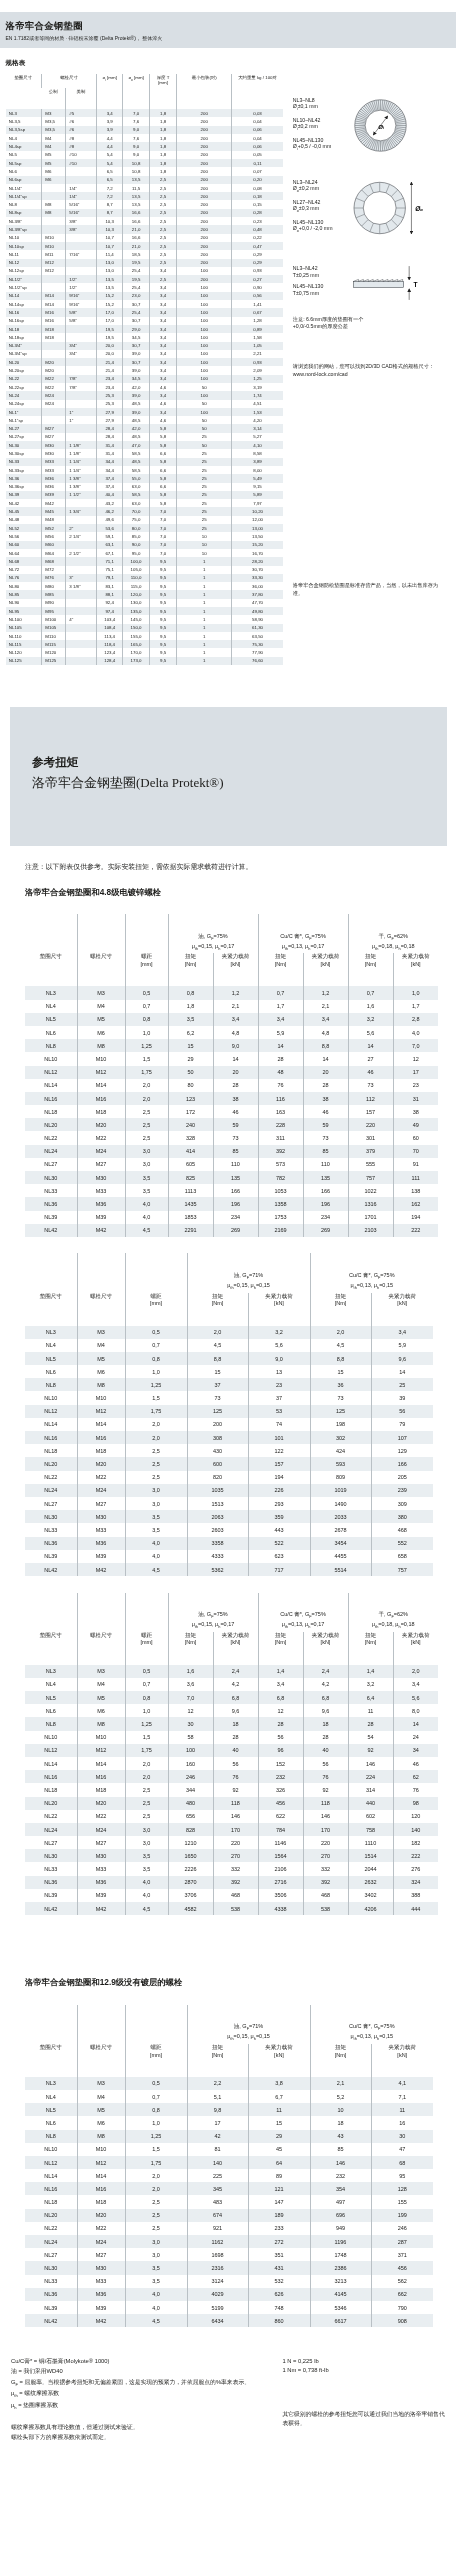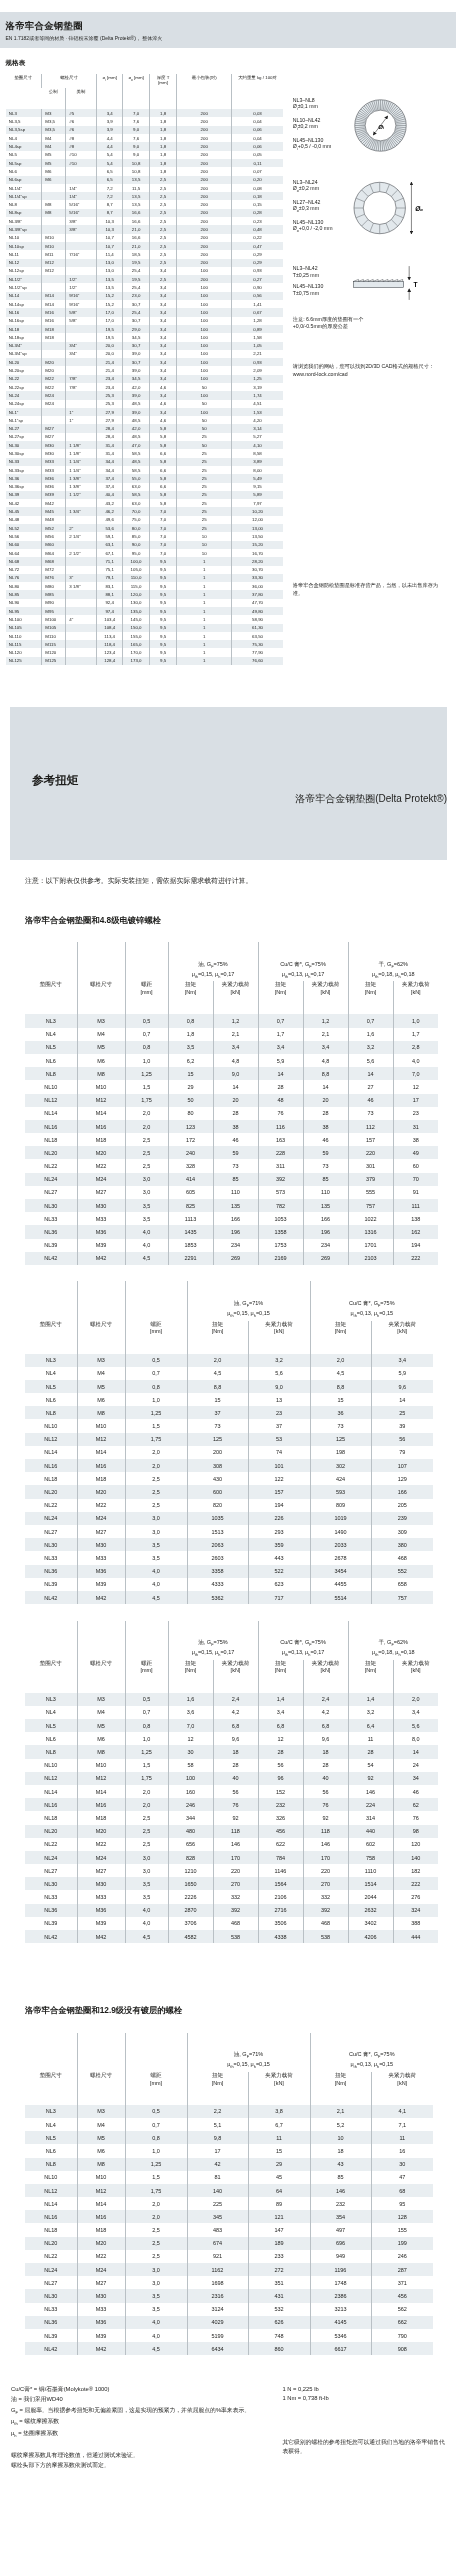--- a/index.html
+++ b/index.html
@@ -23,26 +23,26 @@
   #spec-table td.l{text-align:left;padding-left:3.3px;}
   
   .right-col{width:148px;margin-left:10px;font-size:5.2px;}
   .tol-block{display:flex;margin-bottom:14.3px;}
   .tol-labels{width:59px;flex:none;line-height:1.25;}
   .tol-labels .ti{margin-bottom:5px;}
   .tol-note{margin:2.2px 0 0 0;line-height:1.45;white-space:pre-line;}
   .cad-note{margin-top:32px;line-height:1.5;}
   .stock-note{margin-top:203px;line-height:1.55;}
   
-  .band2{margin:42px 10px 0 10px;padding:66px 0 54px 22px;}
+  .band2{margin:42px 10px 0 10px;padding:48px 0 54px 22px;font-family:Liberation Serif, serif;}
   .band2 h2{font-size:11.6px;font-weight:bold;margin:0 0 4.4px 0;}
-  .band2 .b2sub{font-size:10px;text-align:right;}
+  .band2 .b2sub{font-size:13px;}
   .notice{margin:15.4px 0 0 25px;font-size:6.9px;}
   .tq-title{font-size:8.3px;font-weight:bold;margin:0 0 0 25px;}
-  .mt1{margin-top:29px;}
+  .mt1{margin-top:15px;}
   .mt2{margin-top:62px;}
   .tq-wrap{margin:16.5px 0 0 25px;}
   table.tq{font-size:5.5px;}
   table.tq th,table.tq td{border-left:0.6px solid #b9c0c5;text-align:center;font-weight:normal;padding:0 1.1px;}
   table.tq th:first-child,table.tq td:first-child{border-left:none;}
   table.tq thead tr.g th{padding-top:18.7px;padding-bottom:1.1px;line-height:1.45;vertical-align:bottom;}
   table.tq thead tr.g th.nb{border-left:none;}
   table.tq thead tr.h th{vertical-align:top;padding-bottom:17.6px;line-height:1.4;}
   table.tq tbody td{height:13.2px;}
   table.tq tbody tr:nth-child(odd){background:#e9eef1;}

